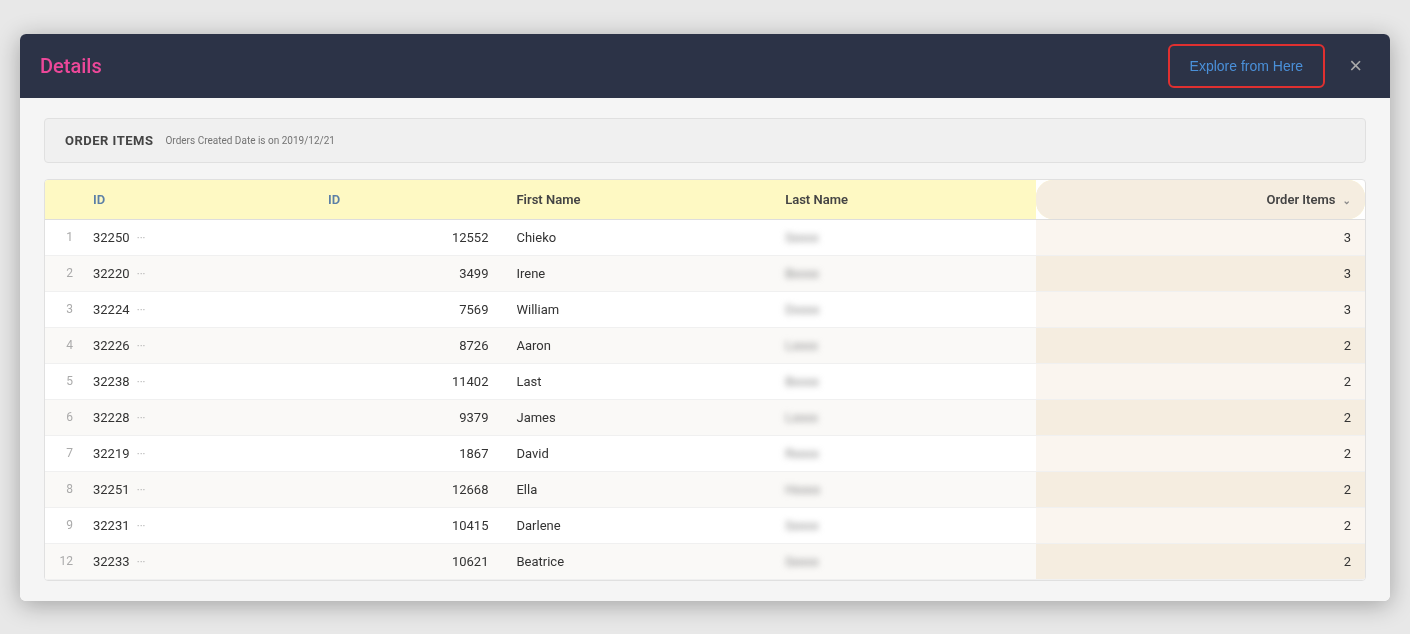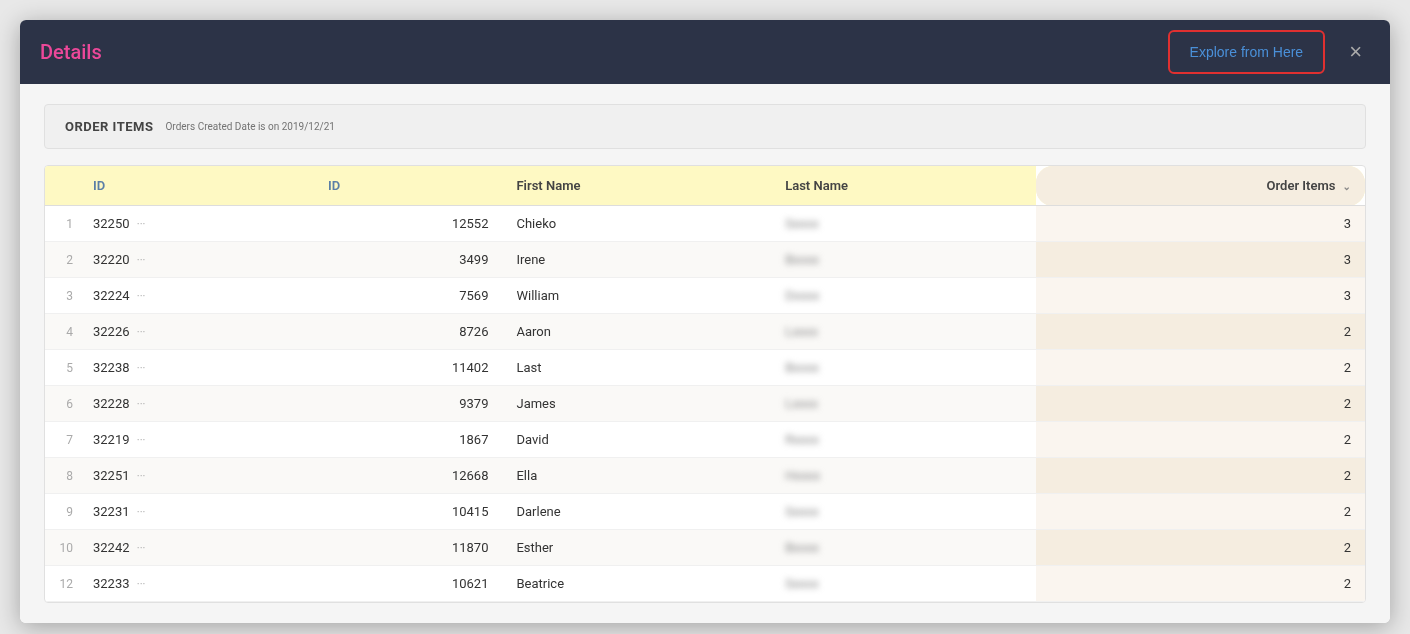--- a/index.html
+++ b/index.html
@@ -273,28 +273,20 @@
             </tr>
             <tr>
               <td class="row-num">9</td>
               <td class="id-val">32231 <span class="ellipsis-btn">···</span></td>
               <td class="id2-val">10415</td>
               <td>Darlene</td>
               <td><span class="blurred">Sxxxx</span></td>
               <td class="order-count order-count-cell">2</td>
             </tr>
             <tr>
-              <td class="row-num">10</td>
-              <td class="id-val">32242 <span class="ellipsis-btn">···</span></td>
-              <td class="id2-val">11870</td>
-              <td>Esther</td>
-              <td><span class="blurred">Bxxxx</span></td>
-              <td class="order-count order-count-cell">2</td>
-            </tr>
-            <tr>
               <td class="row-num">12</td>
               <td class="id-val">32233 <span class="ellipsis-btn">···</span></td>
               <td class="id2-val">10621</td>
               <td>Beatrice</td>
               <td><span class="blurred">Sxxxx</span></td>
               <td class="order-count order-count-cell">2</td>
             </tr>
           </tbody>
       </table>
     </div>

